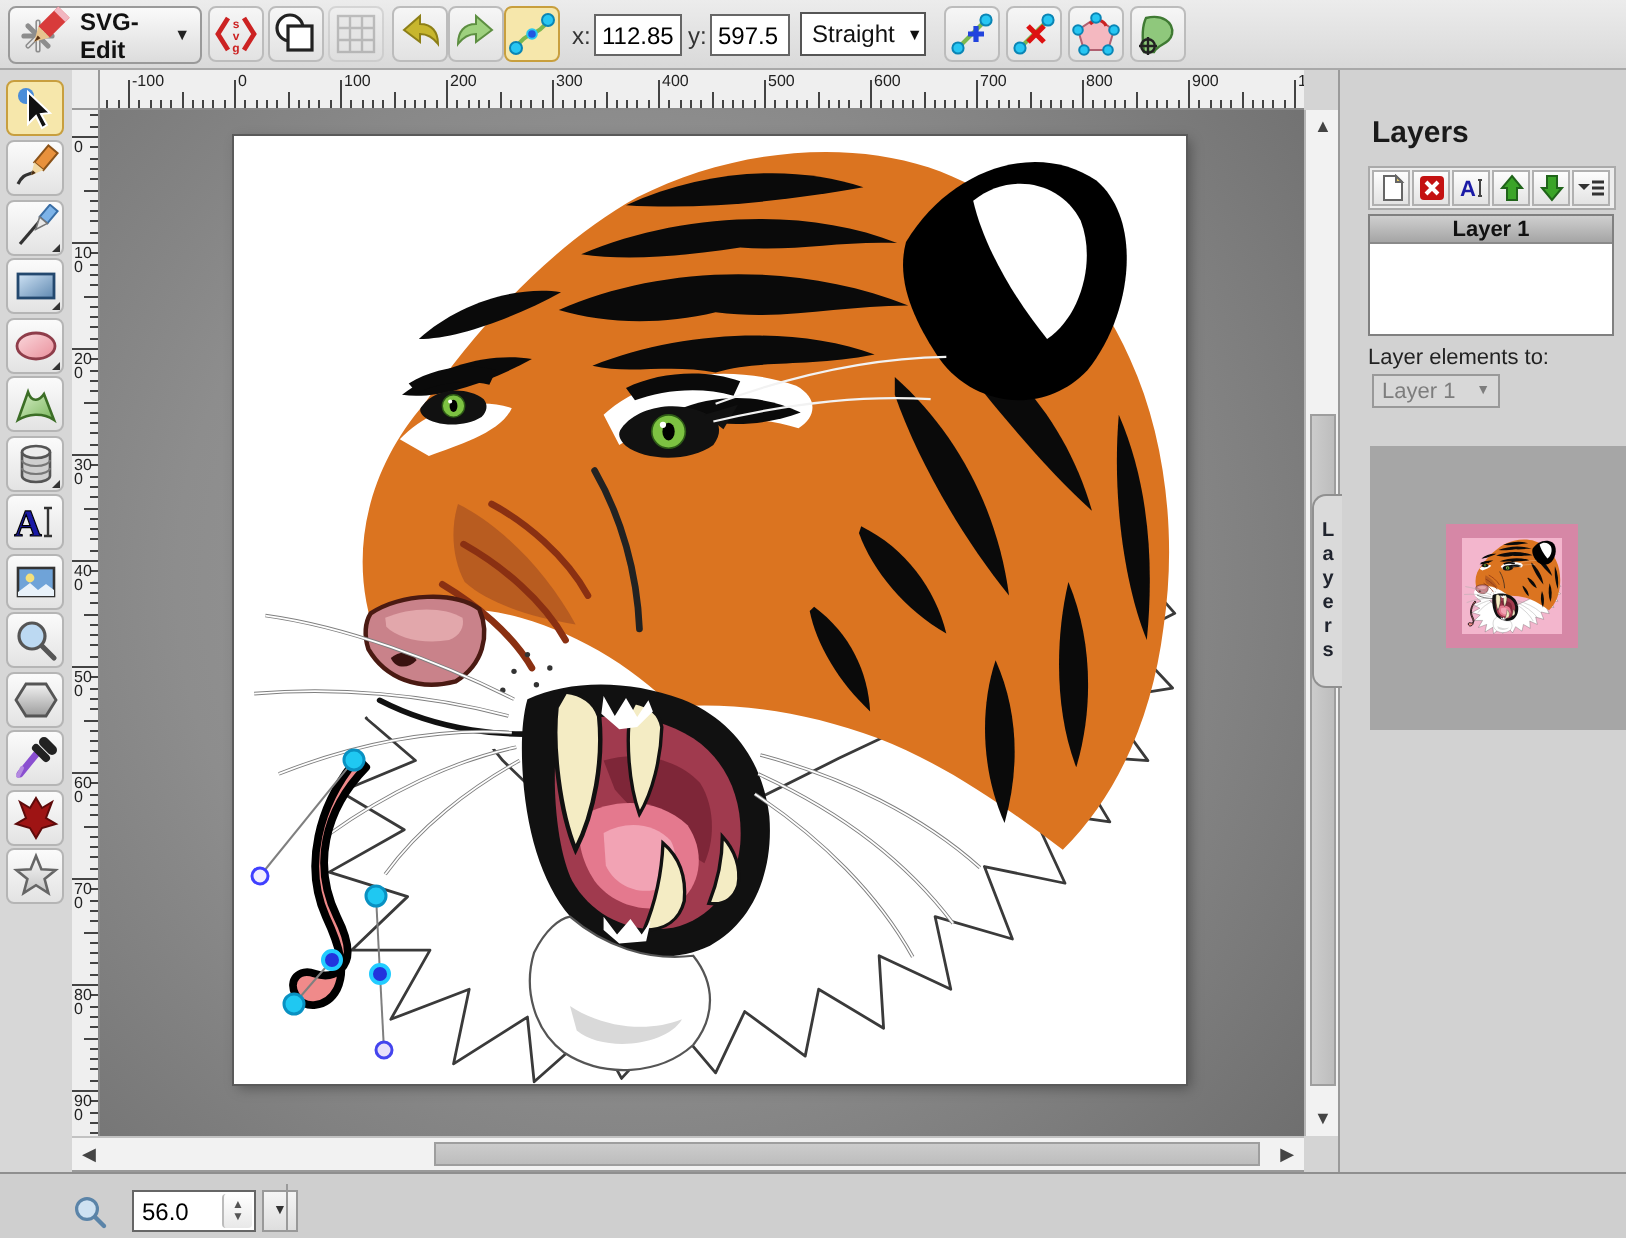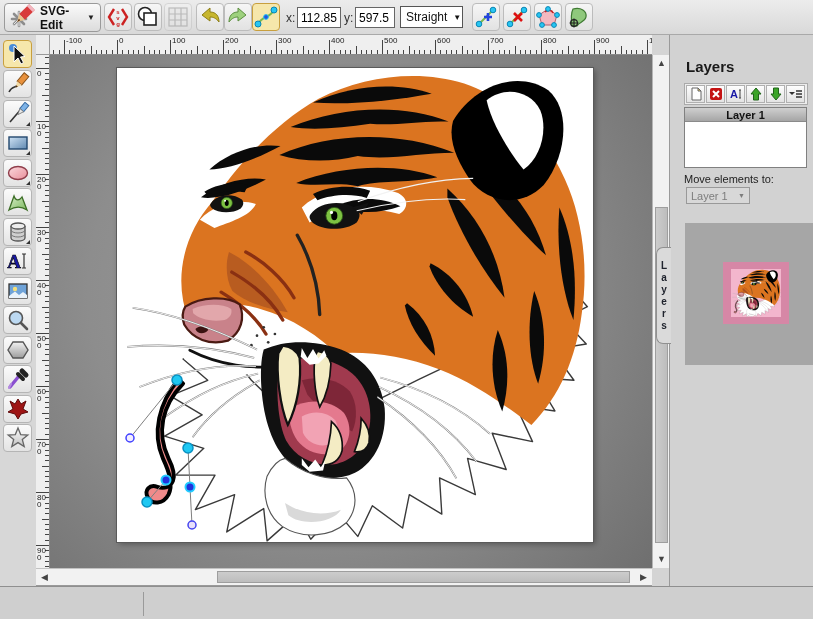--- a/index.html
+++ b/index.html
@@ -806,33 +806,49 @@
       <div class="lyr-btn">
         <svg width="14" height="14" viewBox="0 0 14 14">
           <path d="M2 5 L5 8 L2 11 Z" fill="#333" transform="rotate(90 4 7)"></path>
           <path d="M7 4 H13 M7 7 H13 M7 10 H13" stroke="#333" stroke-width="1.4"></path>
         </svg>
       </div>
     </div>
     <div id="layer-list">
       <div id="layer-row">Layer 1</div>
     </div>
-    <div id="move-label">Move elements to:</div>
+    <div id="move-label">Layer elements to:</div>
     <div id="move-select">
       <span>Layer 1</span>
       <span class="caret">▼</span>
     </div>
     <div id="preview-block">
       <div id="thumb-frame">
         <div id="thumb-inner">
           <svg width="50" height="48" viewBox="0 0 850 850" preserveAspectRatio="none">
               <use href="#tiger"></use>
             </svg>
         </div>
       </div>
     </div>
   </div>
 
   <div id="bottombar">
+    <div id="zoom-wrap">
+      <svg width="18" height="18" viewBox="0 0 18 18">
+        <circle cx="7.5" cy="7.5" r="5.2" fill="#cfe2f2" stroke="#5b84a8" stroke-width="1.6"></circle>
+        <path d="M11.5 11.5 L16 16" stroke="#5b84a8" stroke-width="2.2" stroke-linecap="round"></path>
+      </svg>
+      <div id="zoom-input-box">
+        <input id="zoom-input" value="56.0" style="">
+        <div id="zoom-spinner">
+          <span>▲</span>
+          <span>▼</span>
+        </div>
+      </div>
+      <div id="zoom-drop">
+        <span>▼</span>
+      </div>
+    </div>
     <div id="bottom-divider"></div>
   </div>
 
 </div>
 
 </body></html>

